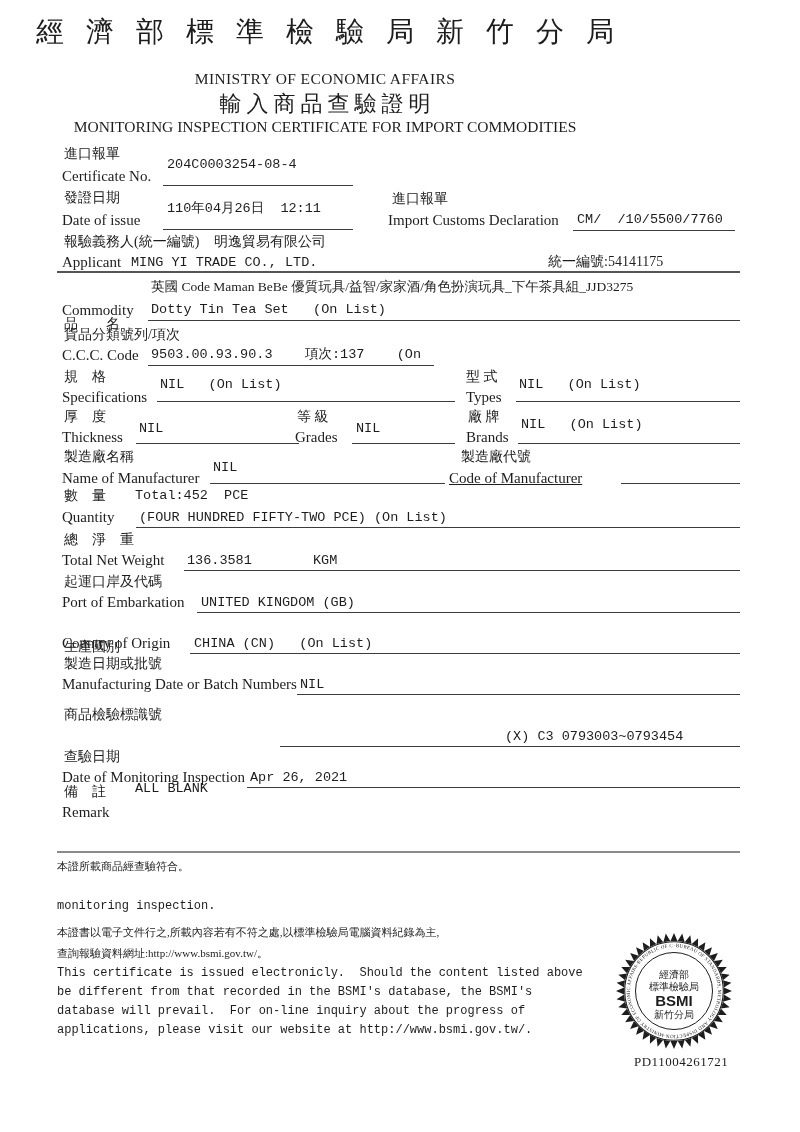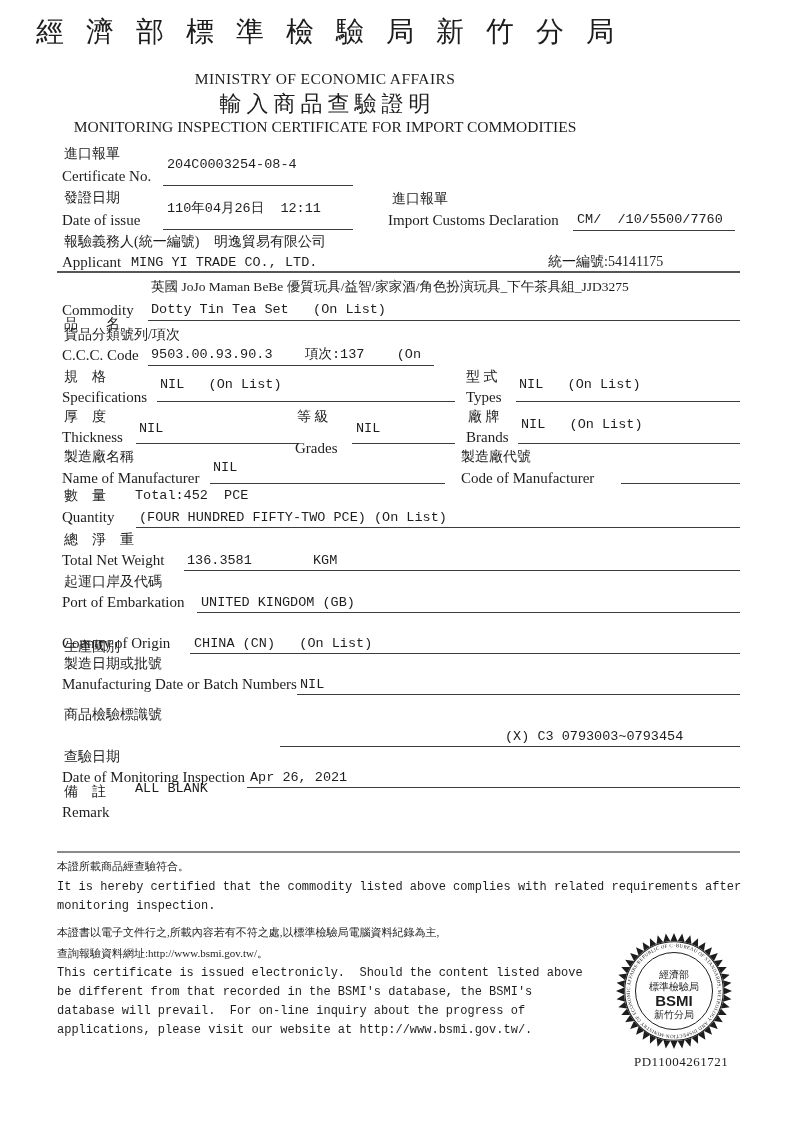--- a/index.html
+++ b/index.html
@@ -49,21 +49,21 @@
   <div class="ul" style="left:573px; top:230px; width:162px;"></div>
 
   <div class="abs zh" style="left:64px; top:234px;">報驗義務人(統一編號)</div>
   <div class="abs zh" style="left:214px; top:234px;">明逸貿易有限公司</div>
   <div class="abs en" style="left:62px; top:254px;">Applicant</div>
   <div class="abs val" style="left:131px; top:255px;">MING YI TRADE CO., LTD.</div>
   <div class="abs zh" style="left:548px; top:254px;">統一編號:54141175</div>
   <div class="ul" style="left:57px; top:271px; width:683px; border-bottom:2px solid #555;"></div>
 
   <div class="abs zh" style="left:64px; top:280px;margin-top:36px;">品　　名</div>
-  <div class="abs zh" style="left:151px; top:279px; font-size:13.5px;">英國 JoJo Maman BeBe 優質玩具/益智/家家酒/角色扮演玩具_下午茶具組_JJD3275</div>
+  <div class="abs zh" style="left:151px; top:279px; font-size:13.5px;">英國 Code Maman BeBe 優質玩具/益智/家家酒/角色扮演玩具_下午茶具組_JJD3275</div>
   <div class="abs en" style="left:62px; top:302px;">Commodity</div>
   <div class="abs val" style="left:151px; top:302px;">Dotty Tin Tea Set   (On List)</div>
   <div class="ul" style="left:148px; top:320px; width:592px;"></div>
 
   <div class="abs zh" style="left:64px; top:327px;">貨品分類號列/項次</div>
   <div class="abs en" style="left:62px; top:347px;">C.C.C. Code</div>
   <div class="abs val" style="left:151px; top:347px;">9503.00.93.90.3    項次:137    (On</div>
   <div class="ul" style="left:148px; top:365px; width:286px;"></div>
 
   <div class="abs zh" style="left:64px; top:369px;">規　格</div>
@@ -75,36 +75,36 @@
   <div class="abs en" style="left:466px; top:389px;">Types</div>
   <div class="abs val" style="left:519px; top:377px;">NIL   (On List)</div>
   <div class="ul" style="left:516px; top:401px; width:224px;"></div>
 
   <div class="abs zh" style="left:64px; top:409px;">厚　度</div>
   <div class="abs en" style="left:62px; top:429px;">Thickness</div>
   <div class="abs val" style="left:139px; top:421px;">NIL</div>
   <div class="ul" style="left:136px; top:443px; width:163px;"></div>
 
   <div class="abs zh" style="left:297px; top:409px;">等 級</div>
-  <div class="abs en" style="left:295px; top:440px;">Grades</div>
+  <div class="abs en" style="left:295px; top:429px;">Grades</div>
   <div class="abs val" style="left:356px; top:421px;">NIL</div>
   <div class="ul" style="left:352px; top:443px; width:103px;"></div>
 
   <div class="abs zh" style="left:468px; top:409px;">廠 牌</div>
   <div class="abs en" style="left:466px; top:429px;">Brands</div>
   <div class="abs val" style="left:521px; top:417px;">NIL   (On List)</div>
   <div class="ul" style="left:518px; top:443px; width:222px;"></div>
 
   <div class="abs zh" style="left:64px; top:449px;">製造廠名稱</div>
   <div class="abs en" style="left:62px; top:470px;">Name of Manufacturer</div>
   <div class="abs val" style="left:213px; top:460px;">NIL</div>
   <div class="ul" style="left:210px; top:483px; width:235px;"></div>
 
   <div class="abs zh" style="left:461px; top:449px;">製造廠代號</div>
-  <div class="abs en" style="left:461px; top:470px;">Code of Manufacturer</div>
+  <div class="abs en" style="left:449px; top:470px;text-decoration:underline;">Code of Manufacturer</div>
   <div class="abs val" style="left:625px; top:460px;"></div>
   <div class="ul" style="left:621px; top:483px; width:119px;"></div>
 
   <div class="abs zh" style="left:64px; top:488px;">數　量</div>
   <div class="abs val" style="left:135px; top:488px;">Total:452  PCE</div>
   <div class="abs en" style="left:62px; top:509px;">Quantity</div>
   <div class="abs val" style="left:139px; top:510px;">(FOUR HUNDRED FIFTY-TWO PCE) (On List)</div>
   <div class="ul" style="left:136px; top:527px; width:604px;"></div>
 
   <div class="abs zh" style="left:64px; top:532px;">總　淨　重</div>
@@ -136,21 +136,20 @@
   <div class="abs en" style="left:62px; top:769px;">Date of Monitoring Inspection</div>
   <div class="abs val" style="left:250px; top:770px;">Apr 26, 2021</div>
   <div class="ul" style="left:247px; top:787px; width:493px;"></div>
 
   <div class="abs zh" style="left:64px; top:784px;">備　註</div>
   <div class="abs val" style="left:135px; top:781px;">ALL BLANK</div>
   <div class="abs en" style="left:62px; top:804px;">Remark</div>
 
   <div class="ul" style="left:57px; top:851px; width:683px; border-bottom:2px solid #8a8a8a;"></div>
   <div class="abs para-zh" style="left:57px; top:860px;">本證所載商品經查驗符合。</div>
-  <div class="abs para-en" style="left:57px; top:881px;">It is hereby certified that the commodity listed above complies with related requirements after</div>
   <div class="abs para-en" style="left:57px; top:900px;">monitoring inspection.</div>
 
   <div class="abs para-zh" style="left:57px; top:926px;">本證書以電子文件行之,所載內容若有不符之處,以標準檢驗局電腦資料紀錄為主,</div>
   <div class="abs para-zh" style="left:57px; top:947px;">查詢報驗資料網址:http://www.bsmi.gov.tw/。</div>
   <div class="abs para-en" style="left:57px; top:967px;">This certificate is issued electronicly.  Should the content listed above</div>
   <div class="abs para-en" style="left:57px; top:986px;">be different from that recorded in the BSMI's database, the BSMI's</div>
   <div class="abs para-en" style="left:57px; top:1005px;">database will prevail.  For on-line inquiry about the progress of</div>
   <div class="abs para-en" style="left:57px; top:1024px;">applications, please visit our website at http://www.bsmi.gov.tw/.</div>
 
   <svg class="seal-svg" width="122" height="122" viewBox="0 0 122 122" xmlns="http://www.w3.org/2000/svg">

